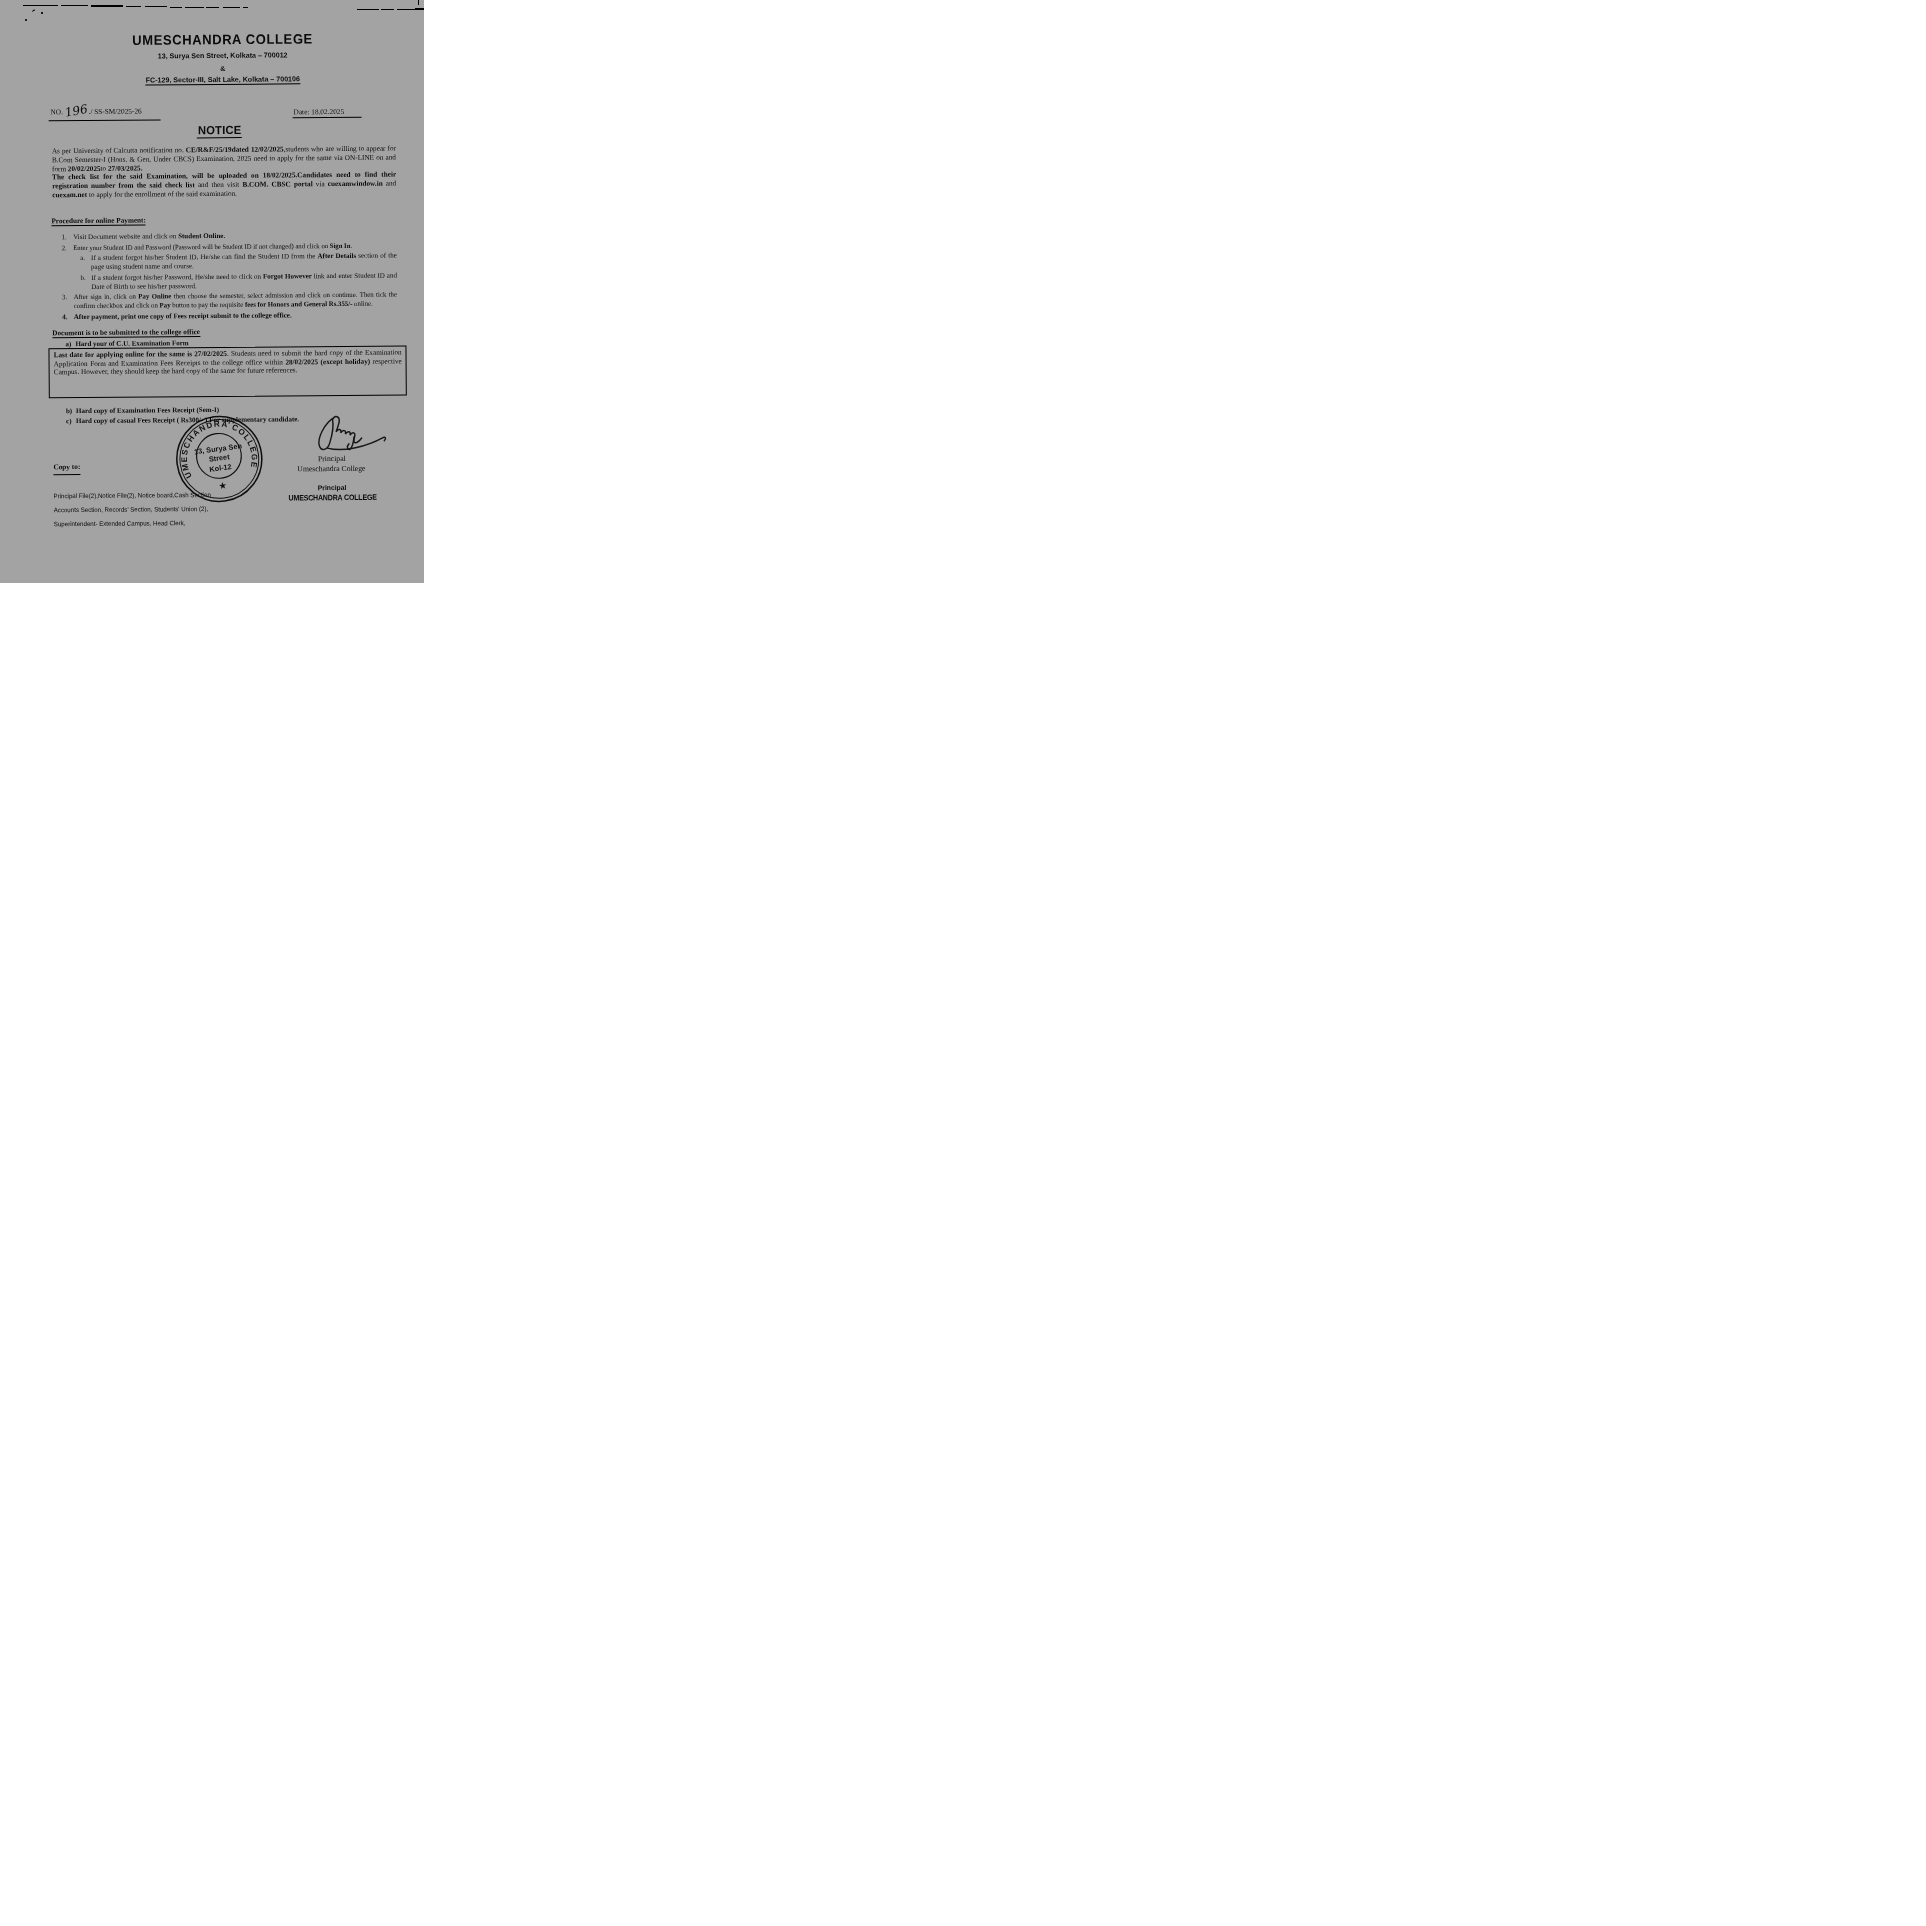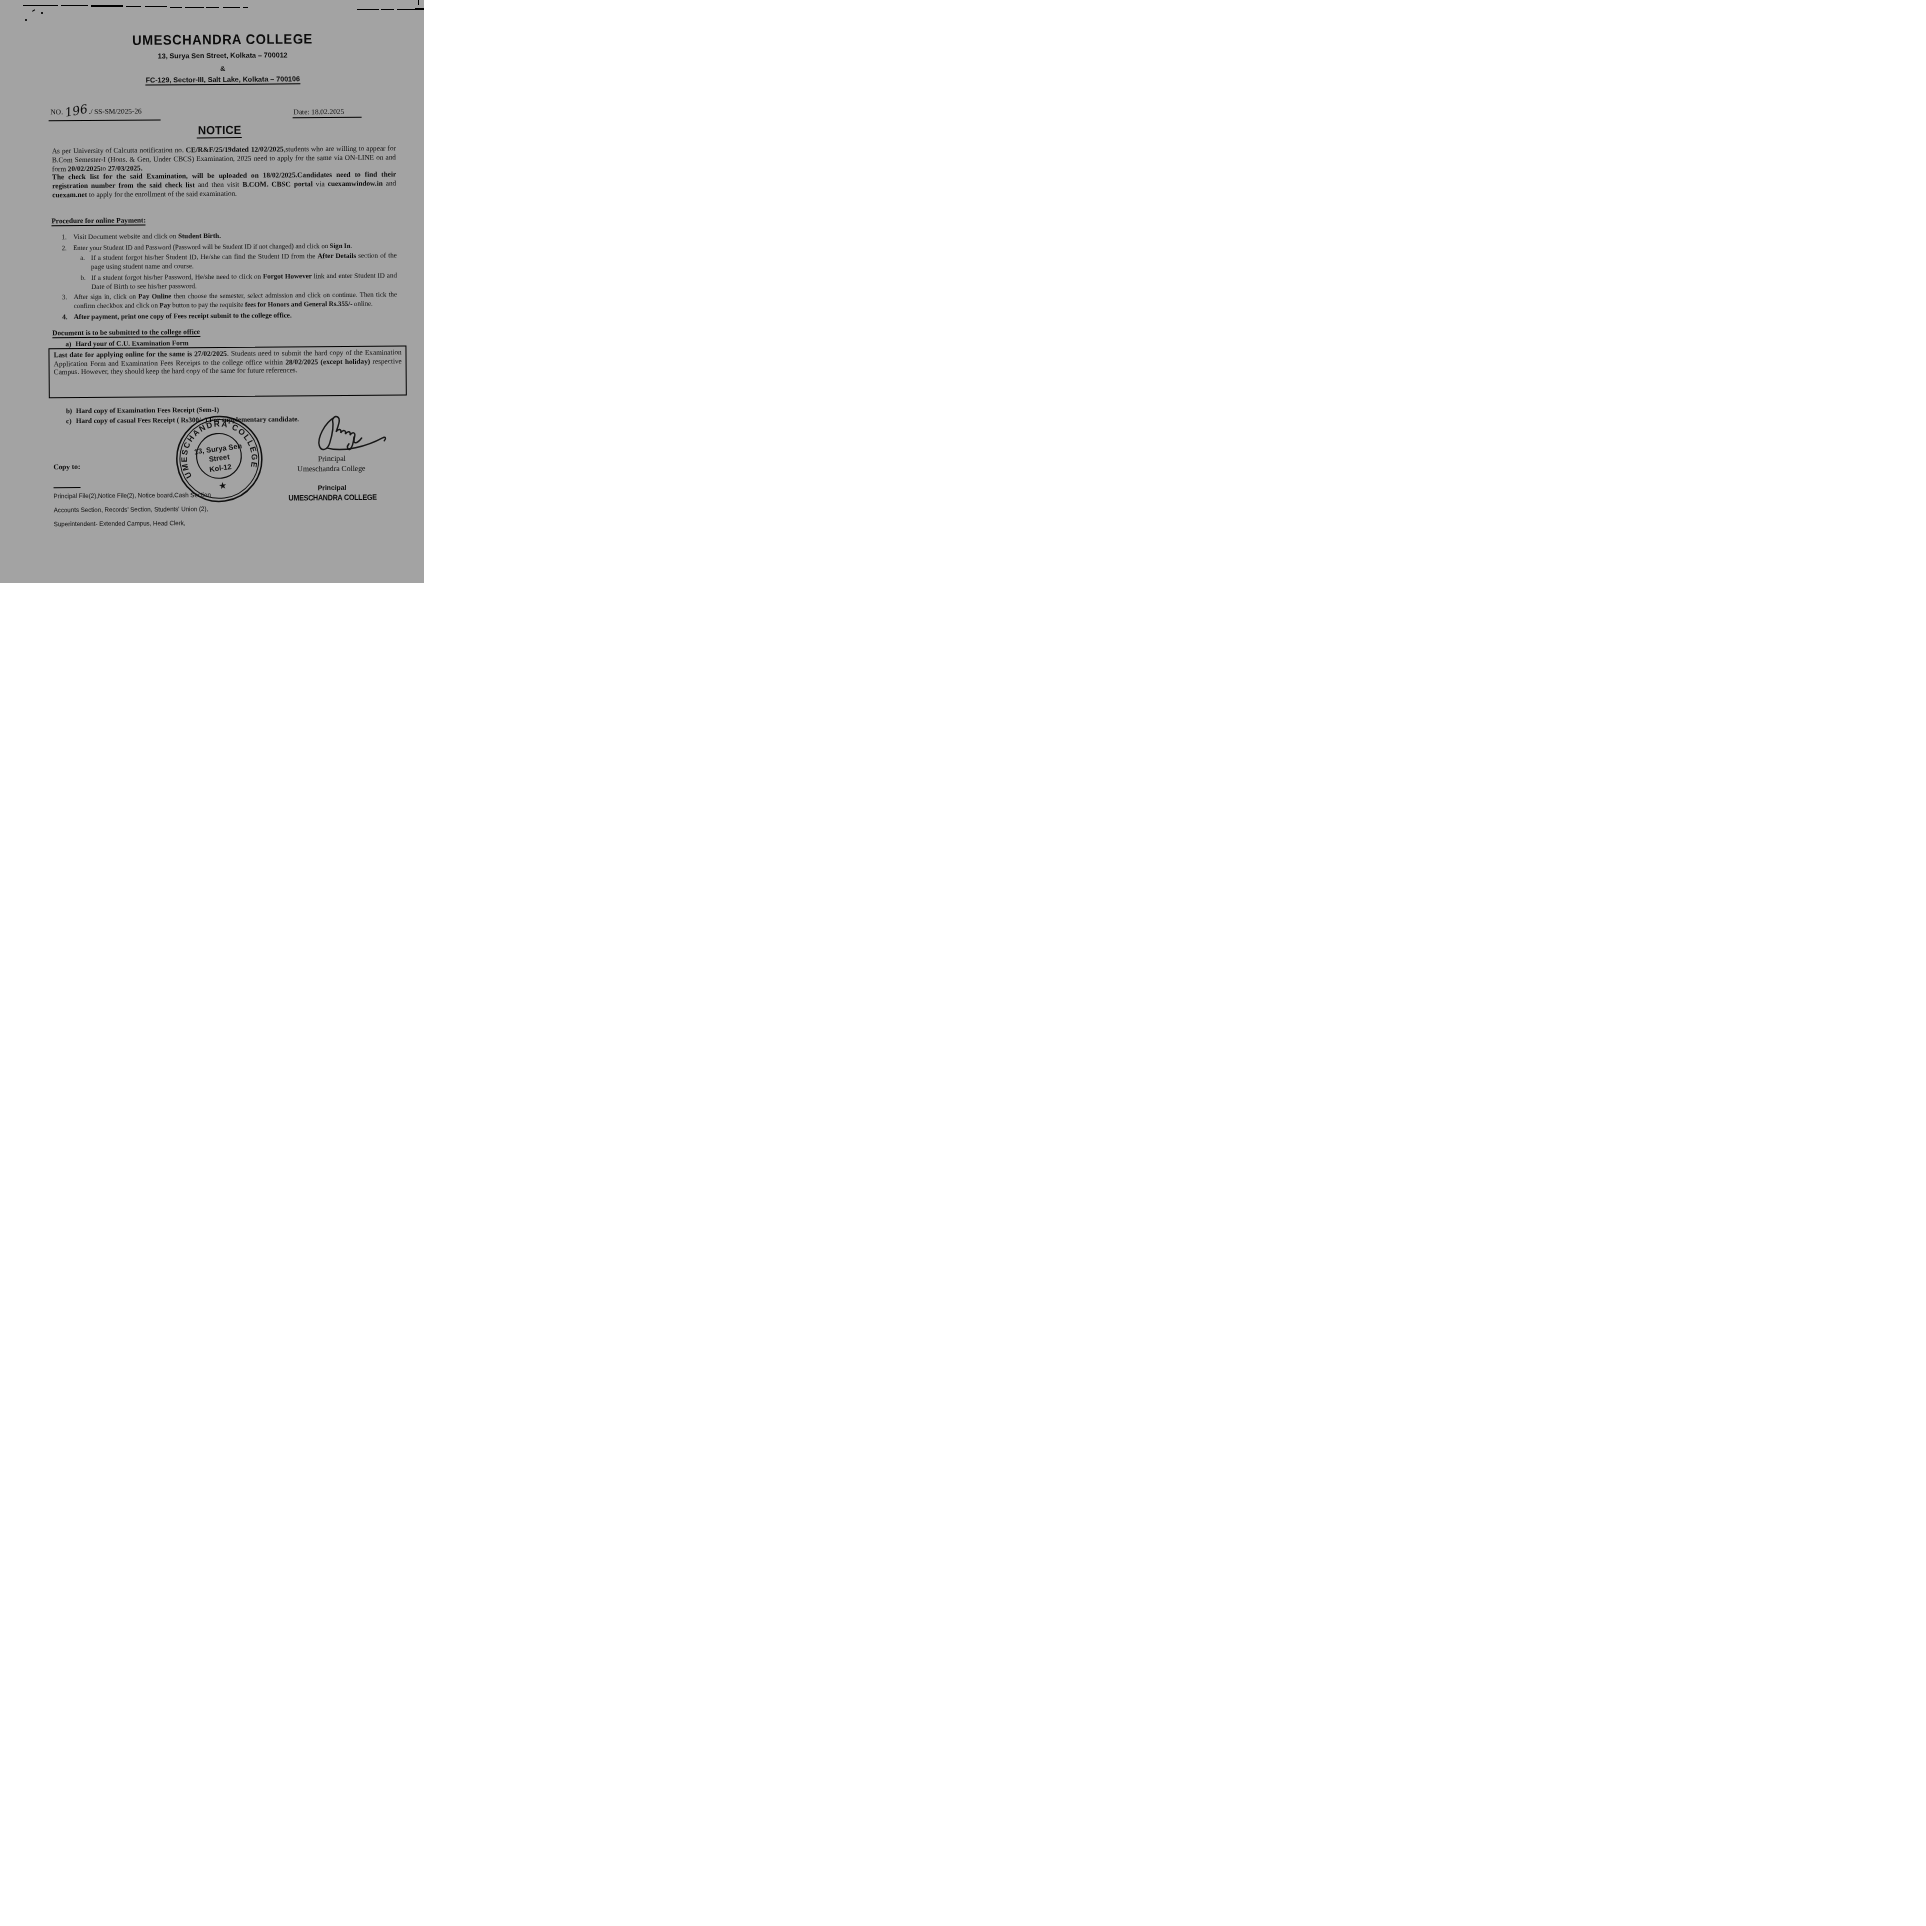--- a/index.html
+++ b/index.html
@@ -50,21 +50,21 @@
   .box{left:48px;top:347px;width:348px;height:46px;border:1px solid #000;border-top-width:1.5px;
        padding:1.9px 4.2px 0 4.2px;font-size:7.2px;line-height:8.8px;}
   
   .sig-principal{left:292px;top:455px;width:77px;text-align:center;font-size:7.7px;}
   .sig-college{left:280px;top:465px;width:100px;text-align:center;font-size:7.7px;}
   .stamp-principal{left:292px;top:485px;width:77px;text-align:center;font-family:"Liberation Sans",sans-serif;
                    font-weight:700;font-size:7px;transform:scaleX(0.97);}
   .stamp-college{left:277px;top:494px;width:108px;text-align:center;font-family:"Liberation Sans",sans-serif;
                  font-weight:700;font-size:7.5px;letter-spacing:-0.2px;transform:scaleX(0.94) scaleY(1.05);}
   .copy-h{left:52px;top:461px;font-size:7.3px;font-weight:bold;}
-  .copy-h span{border-bottom:1.2px solid #000;padding-bottom:16px;}
+  .copy-h span{border-bottom:1.2px solid #000;padding-bottom:3px;}
   .copy-lines{left:52px;top:488px;width:216px;font-family:"Liberation Sans",sans-serif;
               font-size:6.4px;line-height:14px;transform:scaleX(0.96);transform-origin:left top;}
   .seal{left:174px;top:415px;width:88px;height:88px;opacity:0.9;transform:rotate(-7deg);}
   .signature{left:299px;top:413px;width:87px;height:43px;}
   
   .art{position:absolute;background:#000;}
   .dot{border-radius:50%;}
 </style>
 </head>
 <body>
@@ -117,21 +117,21 @@
       <div class="just"><span class="b">The check list for the said Examination, will be uploaded on 18/02/2025.Candidates need to find their registration number from the said check list</span><span> and then visit </span><span class="b">B.COM. CBSC portal</span><span> via </span><span class="b">cuexamwindow.in</span><span> and </span><span class="b">cuexam.net</span><span> to apply for the enrollment of the said examination.</span></div>
     </div>
 
     <div class="abs proc">
       <span>Procedure for online Payment:</span>
     </div>
 
     <div class="abs list">
       <div class="li">
         <span class="mk">1.</span>
-        <span class="tx"><span>Visit Document website and click on </span><span class="b">Student Birth.</span></span>
+        <span class="tx"><span>Visit Document website and click on </span><span class="b">Student Online.</span></span>
       </div>
       <div class="li small">
         <span class="mk">2.</span>
         <span class="tx"><span>Enter your Student ID and Password (Password will be Student ID if not changed) and click on </span><span class="b">Sign In</span><span>.</span></span>
       </div>
       <div class="li sub">
         <span class="mk">a.</span>
         <span class="tx"><span>If a student forgot his/her Student ID, He/she can find the Student ID from the </span><span class="b">After Details</span><span> section of the page using student name and course.</span></span>
       </div>
       <div class="li sub">

